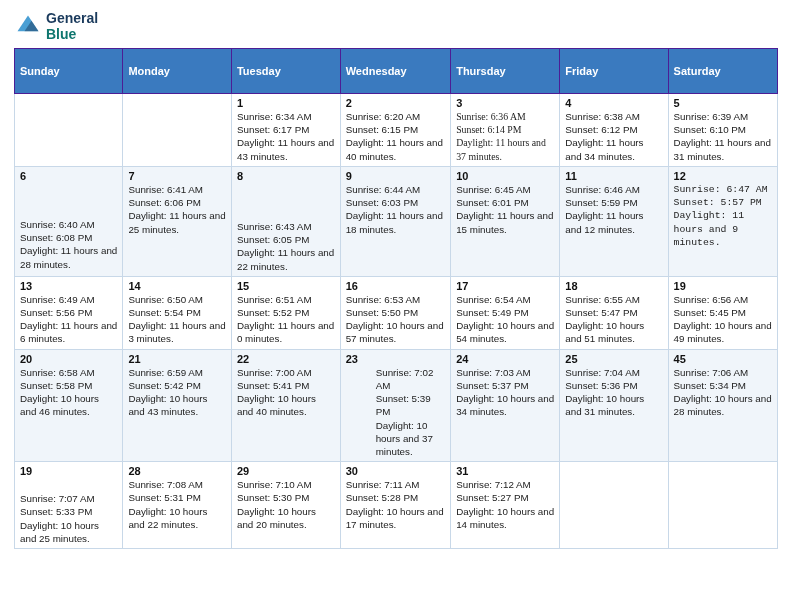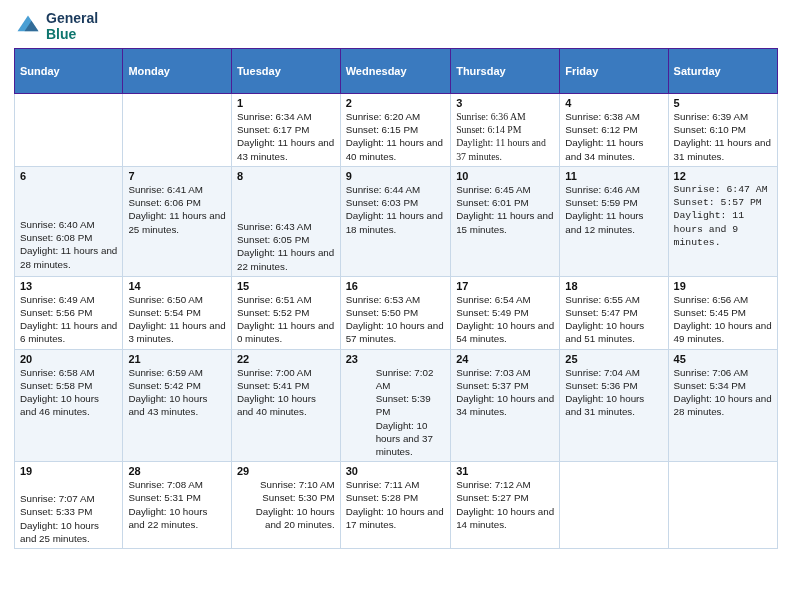--- a/index.html
+++ b/index.html
@@ -296,21 +296,21 @@
 Daylight: 10 hours and 25 minutes.</div>
           </td>
           <td>
             <div class="day-num">28</div>
             <div class="day-info" style="white-space: pre-line;">Sunrise: 7:08 AM
 Sunset: 5:31 PM
 Daylight: 10 hours and 22 minutes.</div>
           </td>
           <td>
             <div class="day-num">29</div>
-            <div class="day-info" style="white-space: pre-line; text-align: right;">Sunrise: 7:10 AM
+            <div class="day-info" style="white-space: pre-line;">Sunrise: 7:10 AM
 Sunset: 5:30 PM
 Daylight: 10 hours and 20 minutes.</div>
           </td>
           <td>
             <div class="day-num">30</div>
             <div class="day-info" style="white-space: pre-line;">Sunrise: 7:11 AM
 Sunset: 5:28 PM
 Daylight: 10 hours and 17 minutes.</div>
           </td>
           <td>

